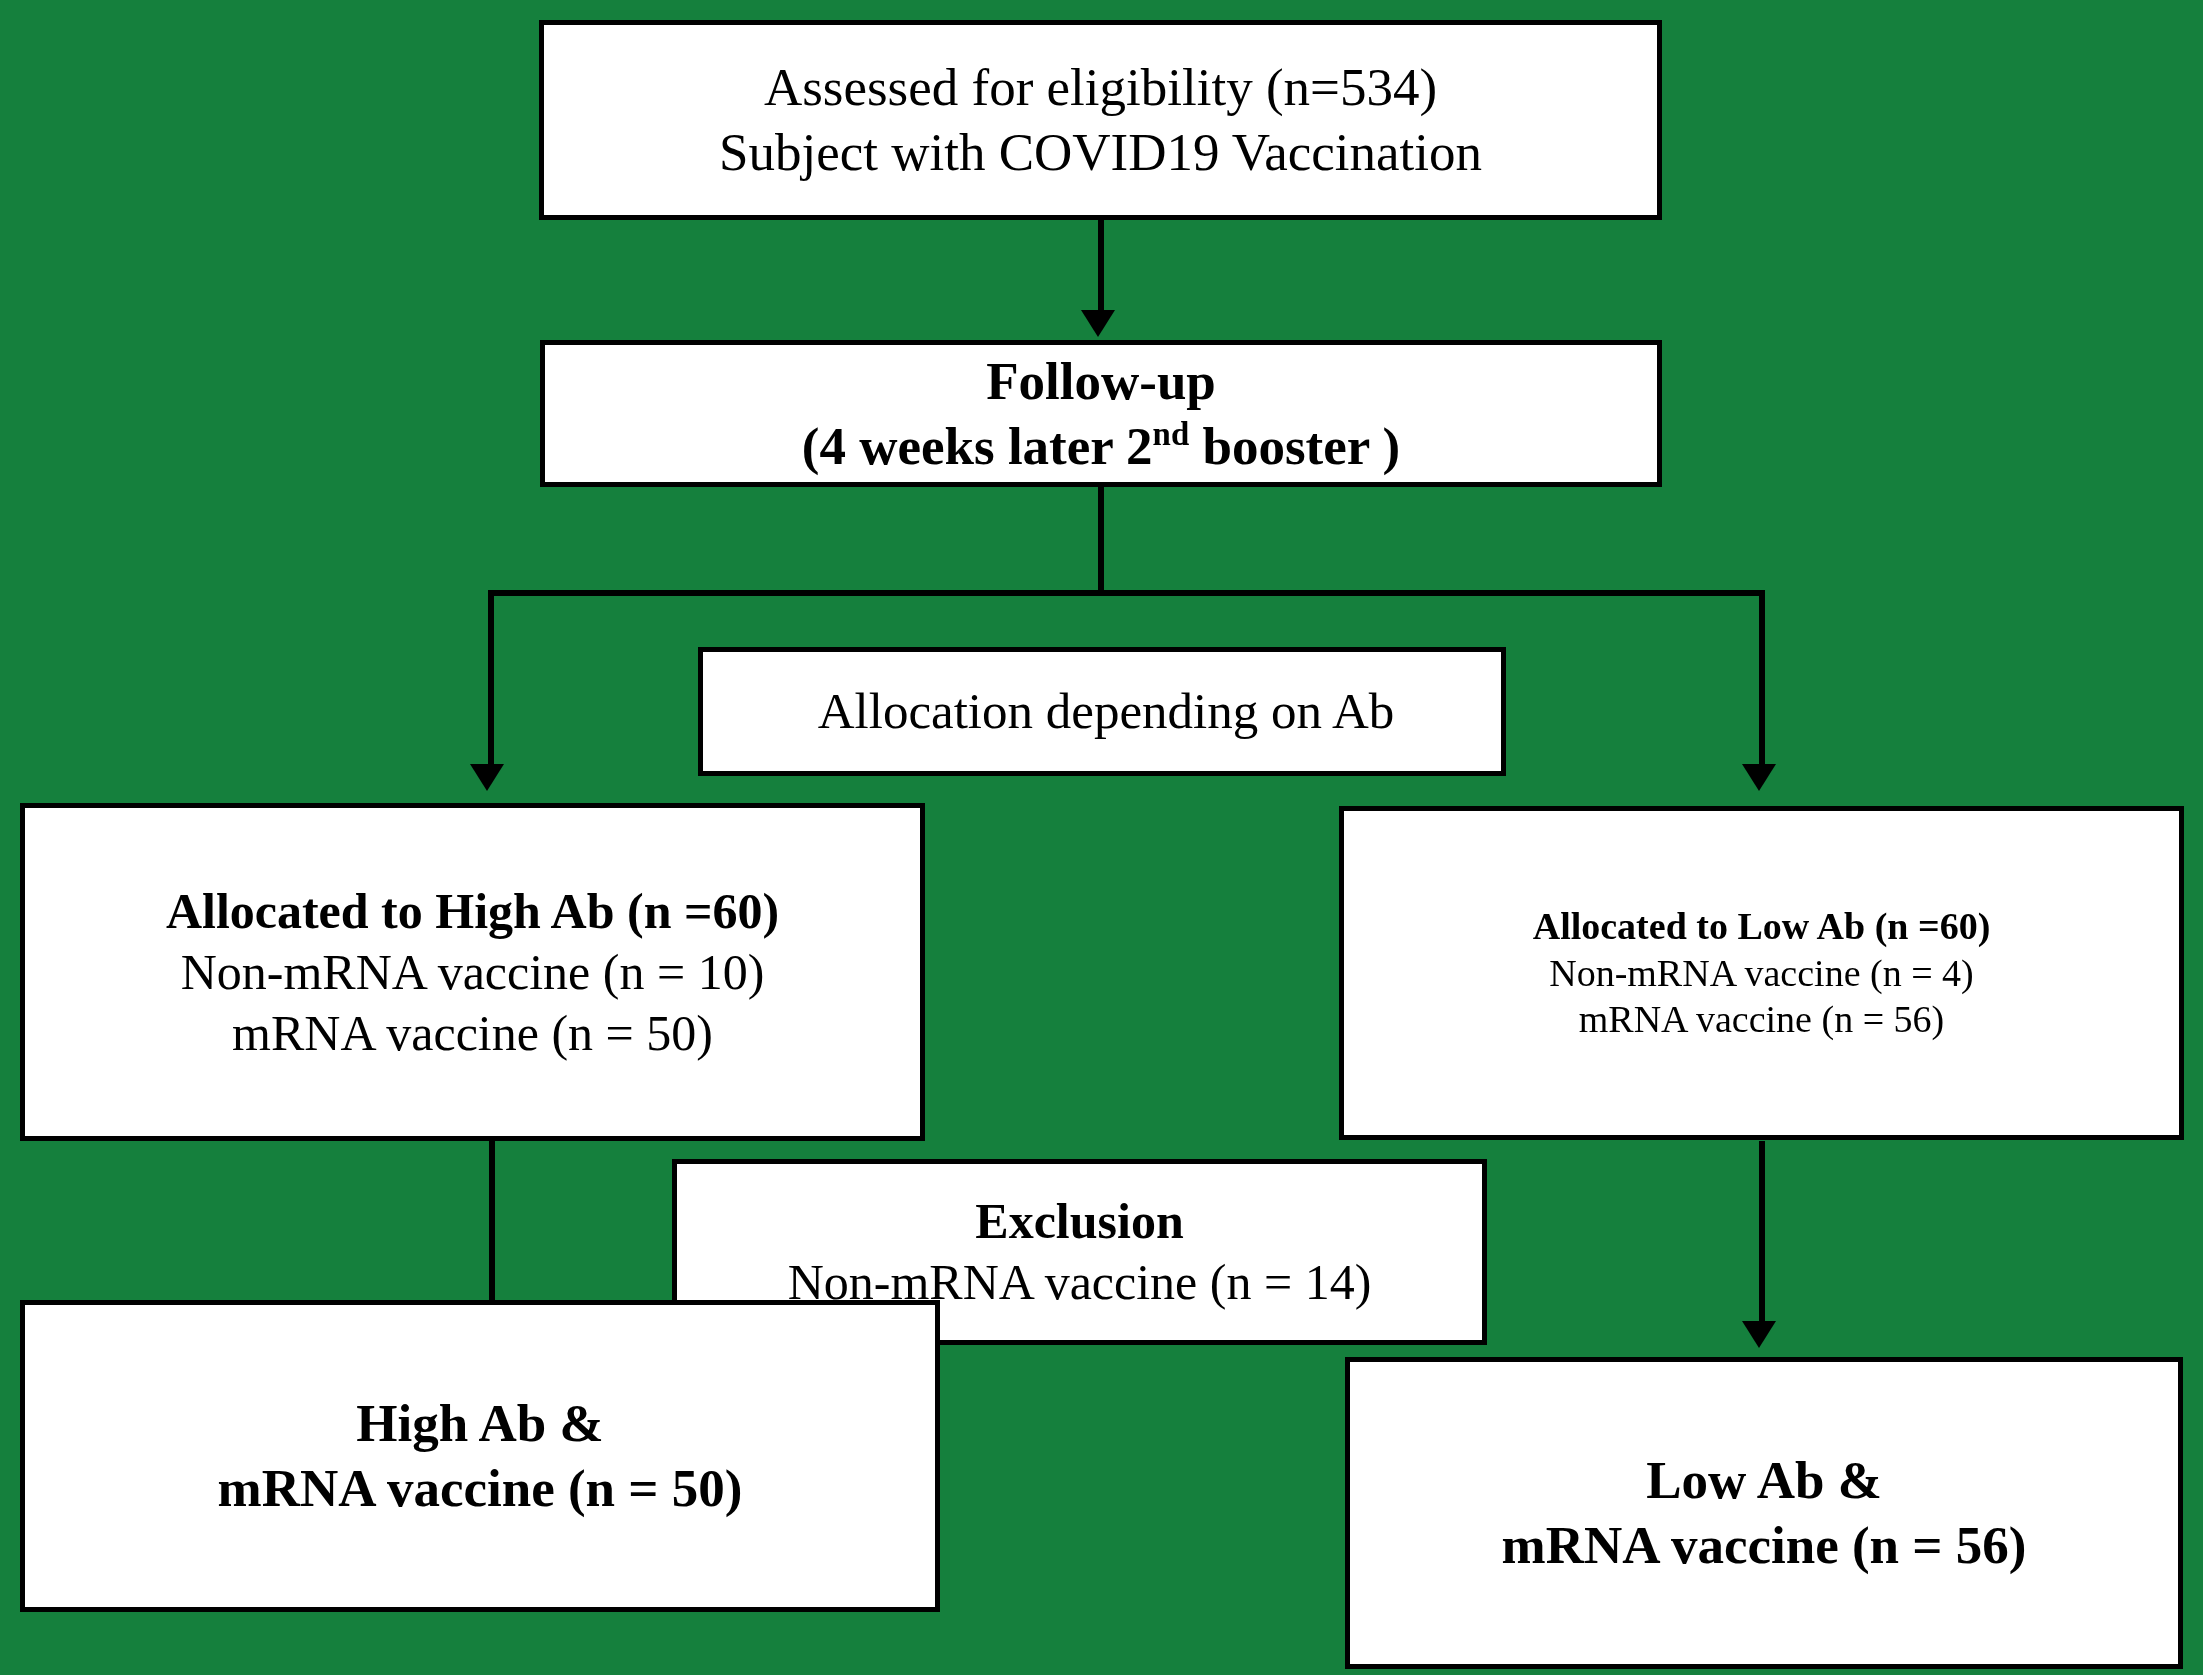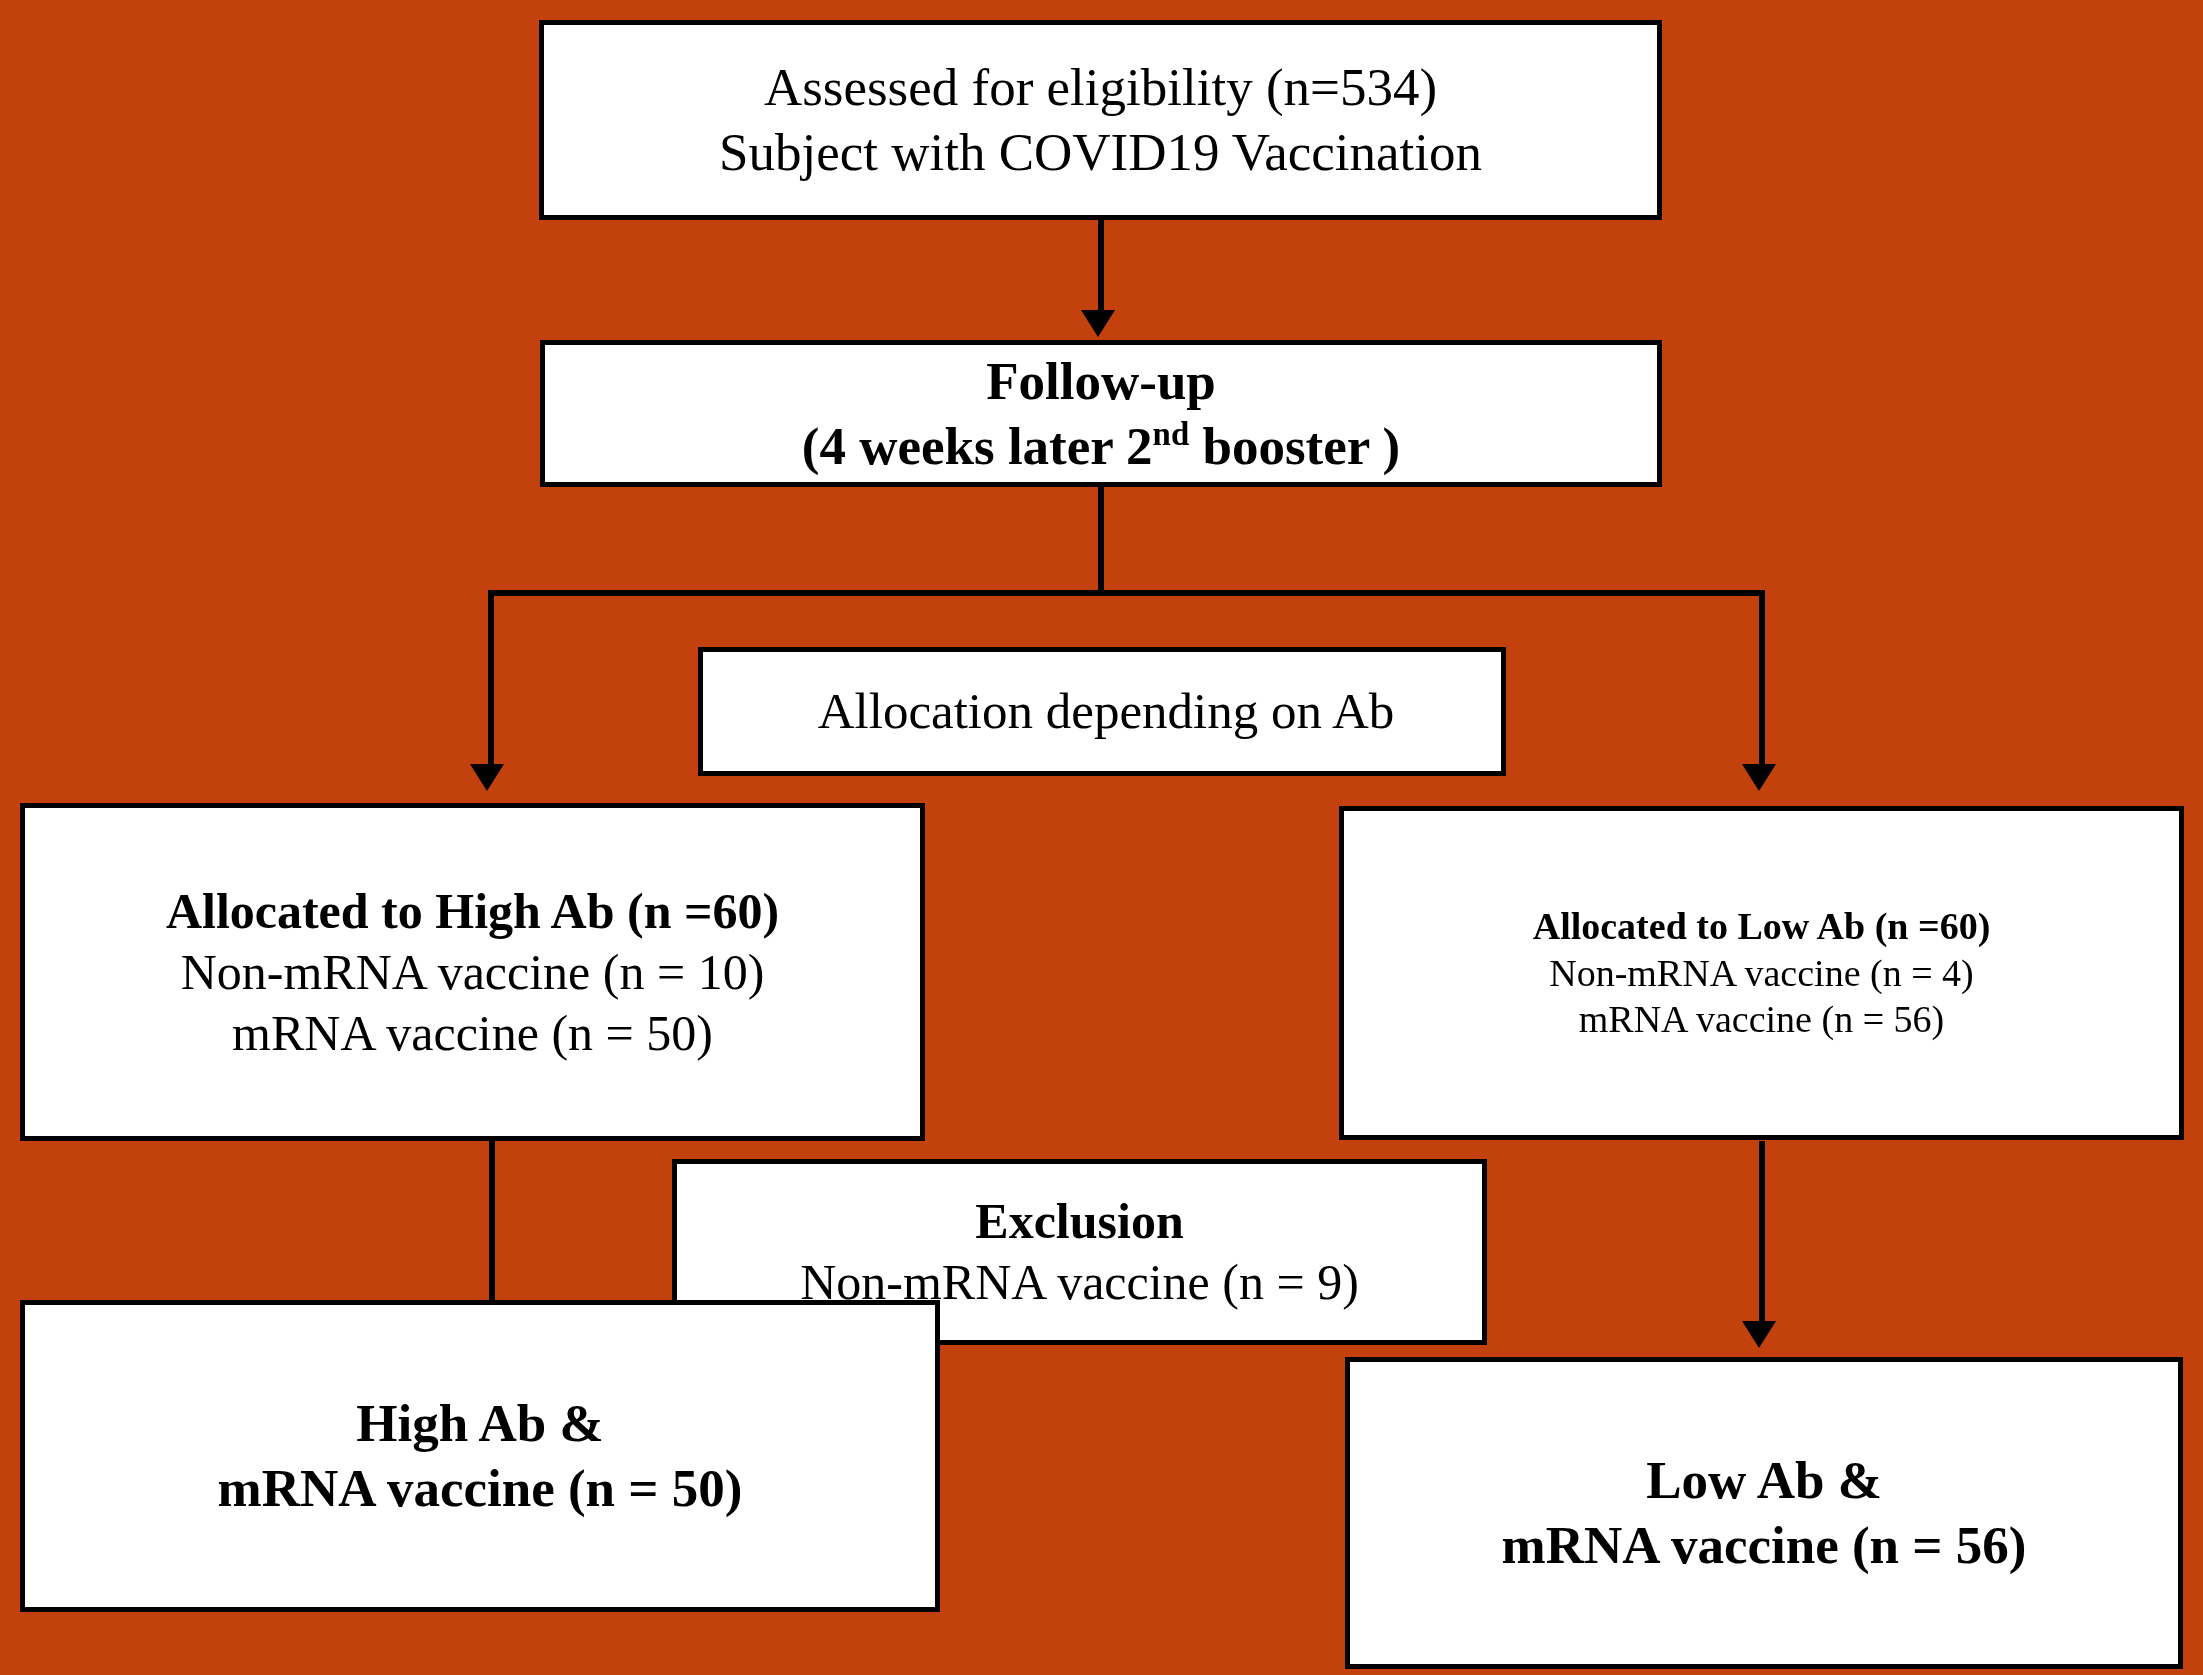--- a/index.html
+++ b/index.html
@@ -4,21 +4,21 @@
 <style>
   html, body {
     margin: 0;
     padding: 0;
     background: #ffffff;
   }
   #canvas {
     position: relative;
     width: 2204px;
     height: 1676px;
-    background: #c2410c;
+    background: #15803d;
     font-family: "Liberation Serif", "DejaVu Serif", serif;
     color: #000000;
     overflow: hidden;
   }
   .node {
     position: absolute;
     box-sizing: border-box;
     border: 5.5px solid #000000;
     background: #ffffff;
     display: flex;
@@ -157,21 +157,21 @@
     <span class="line line-reg">mRNA vaccine (n = 56)</span>
   </div>
 
   <div class="vline" id="conn-l-v"></div>
   <div class="arrowhead" id="conn-l-a"></div>
   <div class="vline" id="conn-r-v"></div>
   <div class="arrowhead" id="conn-r-a"></div>
 
   <div class="node" id="node-exclusion">
     <span class="line line-bold">Exclusion</span>
-    <span class="line line-reg">Non-mRNA vaccine (n = 9)</span>
+    <span class="line line-reg">Non-mRNA vaccine (n = 14)</span>
   </div>
 
   <div class="node" id="node-high-mrna">
     <span class="line line-bold">High Ab &amp;</span>
     <span class="line line-bold">mRNA vaccine (n = 50)</span>
   </div>
 
   <div class="node" id="node-low-mrna">
     <span class="line line-bold">Low Ab &amp;</span>
     <span class="line line-bold">mRNA vaccine (n = 56)</span>

